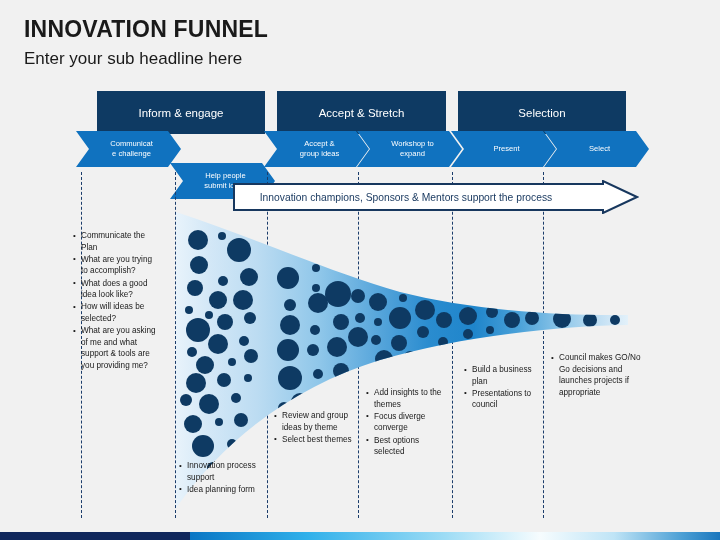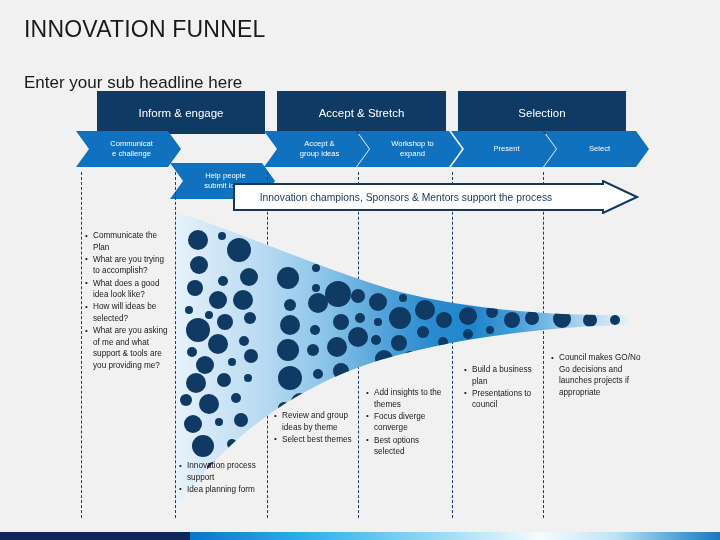--- a/index.html
+++ b/index.html
@@ -20,34 +20,33 @@
     background: #f1f1f1;
     overflow: hidden;
   }
 
   
   .page-title {
     position: absolute;
     left: 24px;
     top: 16px;
     font-size: 23px;
-    font-weight: normal;
+    font-weight: bold;
     color: #1a1a1a;
     letter-spacing: 0.2px;
     white-space: nowrap;
   }
   .page-subtitle {
     position: absolute;
     left: 24px;
     top: 49px;
     font-size: 17px;
     font-weight: normal;
     color: #1a1a1a;
     white-space: nowrap;
-    margin-top: 24px;
   }
 
   
   .phase-bar {
     position: absolute;
     top: 91px;
     height: 43px;
     background: #0e3a63;
     color: #ffffff;
     font-size: 11.5px;
@@ -154,21 +153,21 @@
     margin-bottom: 0.5px;
   }
   .notes li::before {
     content: "\2022";
     position: absolute;
     left: 0;
     top: -0.5px;
     color: #1a1a1a;
     font-size: 8px;
   }
-  .n0 { left: 85px;  top: 230px; width: 86px; }
+  .n0 { left: 73px;  top: 230px; width: 86px; }
   .n1 { left: 179px; top: 460px; width: 86px; }
   .n2 { left: 274px; top: 410px; width: 82px; }
   .n3 { left: 366px; top: 387px; width: 84px; }
   .n4 { left: 464px; top: 364px; width: 76px; }
   .n5 { left: 551px; top: 352px; width: 94px; }
 
   
   .bottom-bar {
     position: absolute;
     left: 0;

